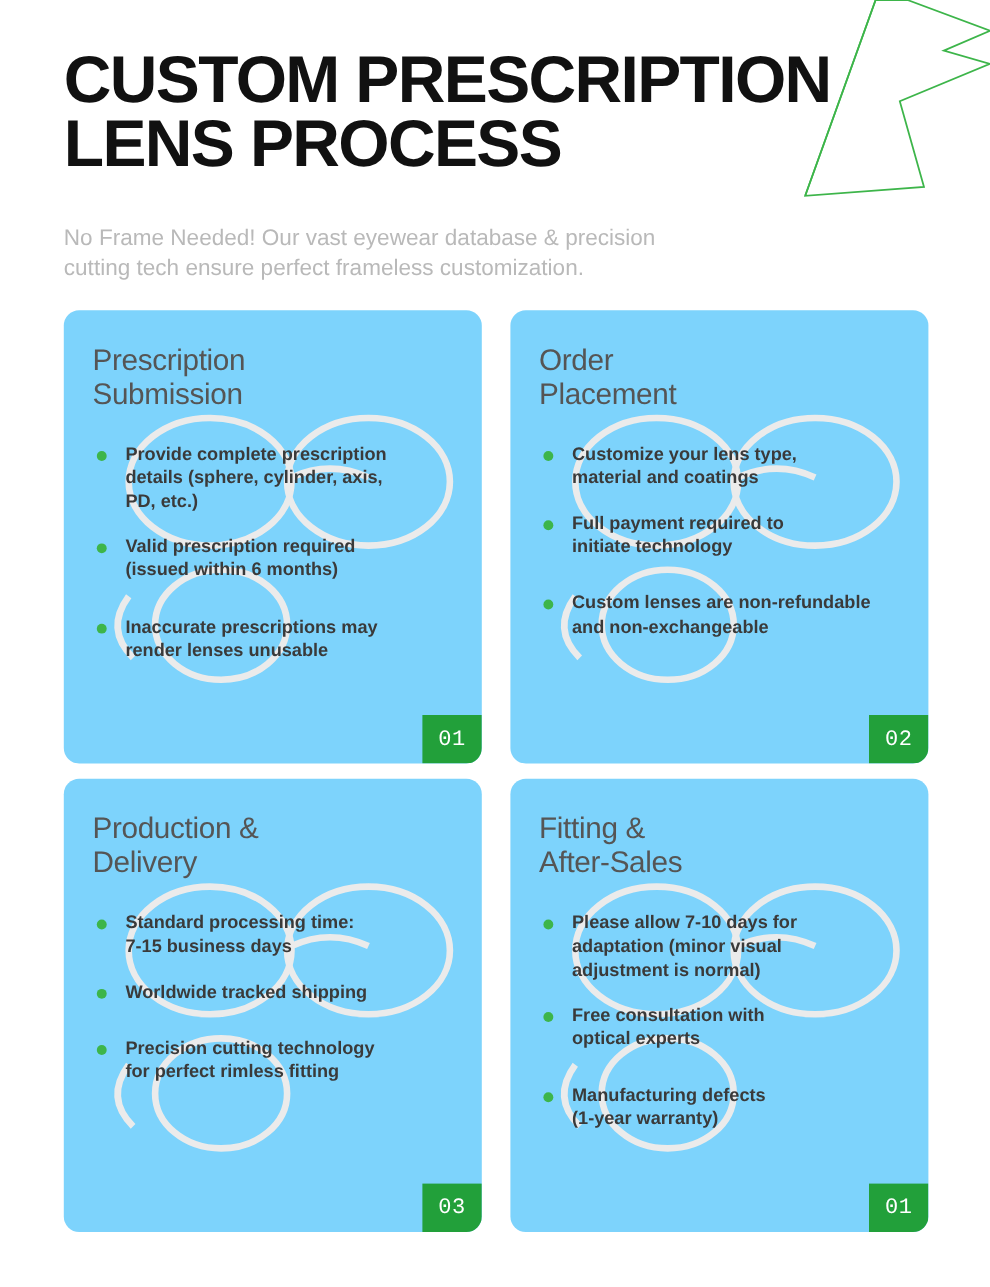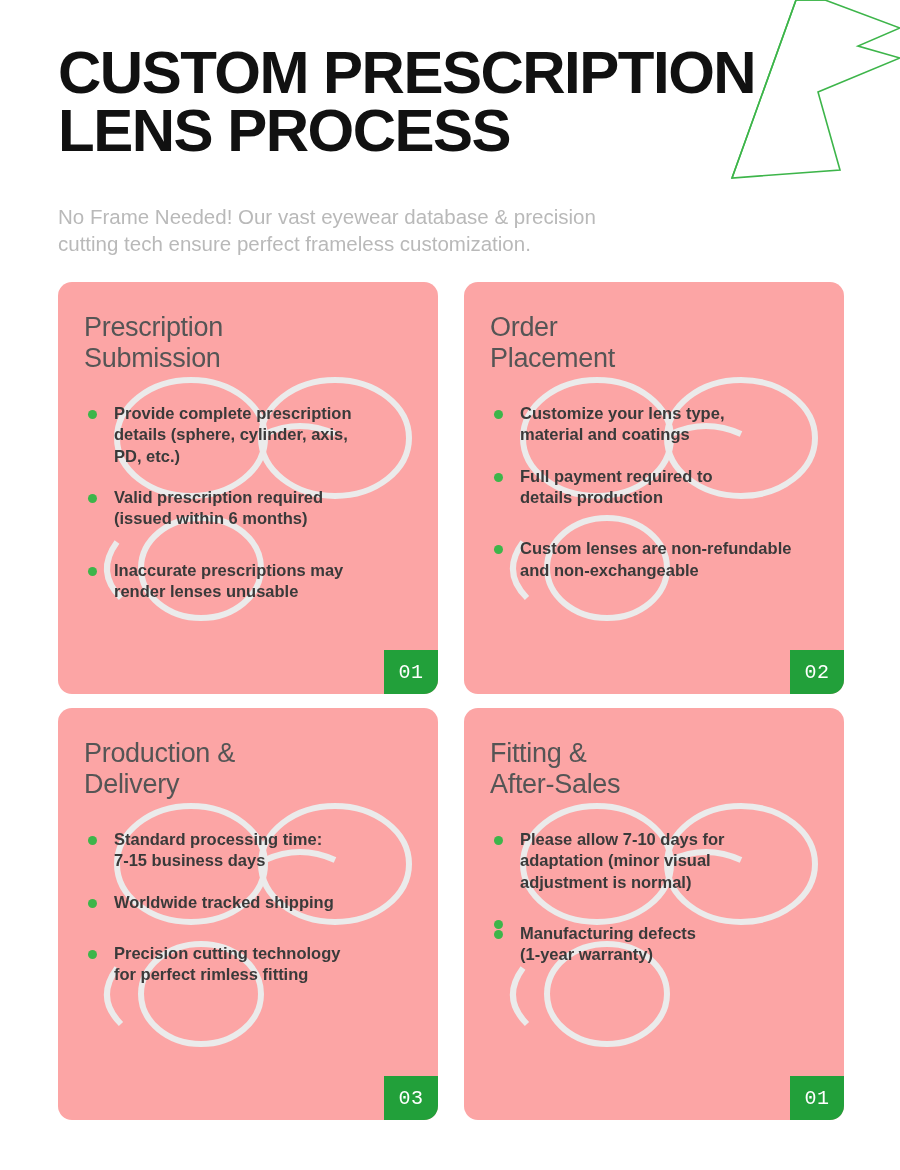--- a/index.html
+++ b/index.html
@@ -58,21 +58,21 @@
     width: 786px;
     display: grid;
     grid-template-columns: 380px 380px;
     grid-template-rows: 412px 412px;
     column-gap: 26px;
     row-gap: 14px;
   }
 
   .card {
     position: relative;
-    background: #fca5a5;
+    background: #7dd3fc;
     border-radius: 14px;
     overflow: hidden;
     padding: 30px 26px 0 26px;
   }
 
   .card-watermark {
     position: absolute;
     left: 50%;
     top: 52%;
     transform: translate(-50%, -50%);
@@ -187,21 +187,21 @@
         <path d="M182 88 q35 -16 70 0" fill="none" stroke="#ebebeb" stroke-width="6"></path>
         <ellipse cx="118" cy="222" rx="60" ry="50" fill="none" stroke="#ebebeb" stroke-width="6"></ellipse>
         <path d="M34 196 q-22 30 4 56" fill="none" stroke="#ebebeb" stroke-width="6"></path>
       </svg>
       <h2 class="card-title">Order
 Placement</h2>
       <ul class="bullets">
         <li><span class="dot"></span><span>Customize your lens type,
 material and coatings</span></li>
         <li><span class="dot"></span><span>Full payment required to
-details production</span></li>
+initiate technology</span></li>
         <li class="gap"><span class="dot"></span><span>Custom lenses are non-refundable
 and non-exchangeable</span></li>
       </ul>
       <div class="badge">02</div>
     </div>
 
     <div class="card">
       <svg class="card-watermark" viewBox="0 0 330 300">
         <ellipse cx="108" cy="92" rx="74" ry="58" fill="none" stroke="#ebebeb" stroke-width="6"></ellipse>
         <ellipse cx="252" cy="92" rx="74" ry="58" fill="none" stroke="#ebebeb" stroke-width="6"></ellipse>
@@ -228,21 +228,22 @@
         <path d="M182 88 q35 -16 70 0" fill="none" stroke="#ebebeb" stroke-width="6"></path>
         <ellipse cx="118" cy="222" rx="60" ry="50" fill="none" stroke="#ebebeb" stroke-width="6"></ellipse>
         <path d="M34 196 q-22 30 4 56" fill="none" stroke="#ebebeb" stroke-width="6"></path>
       </svg>
       <h2 class="card-title">Fitting &amp;
 After-Sales</h2>
       <ul class="bullets">
         <li><span class="dot"></span><span>Please allow 7-10 days for
 adaptation (minor visual
 adjustment is normal)</span></li>
-        <li><span class="dot"></span></li>
+        <li><span class="dot"></span><span>Free consultation with
+optical experts</span></li>
         <li class="gap"><span class="dot"></span><span>Manufacturing defects
 (1-year warranty)</span></li>
       </ul>
       <div class="badge">01</div>
     </div>
 
   </div>
 </div>
 
 </body></html>

